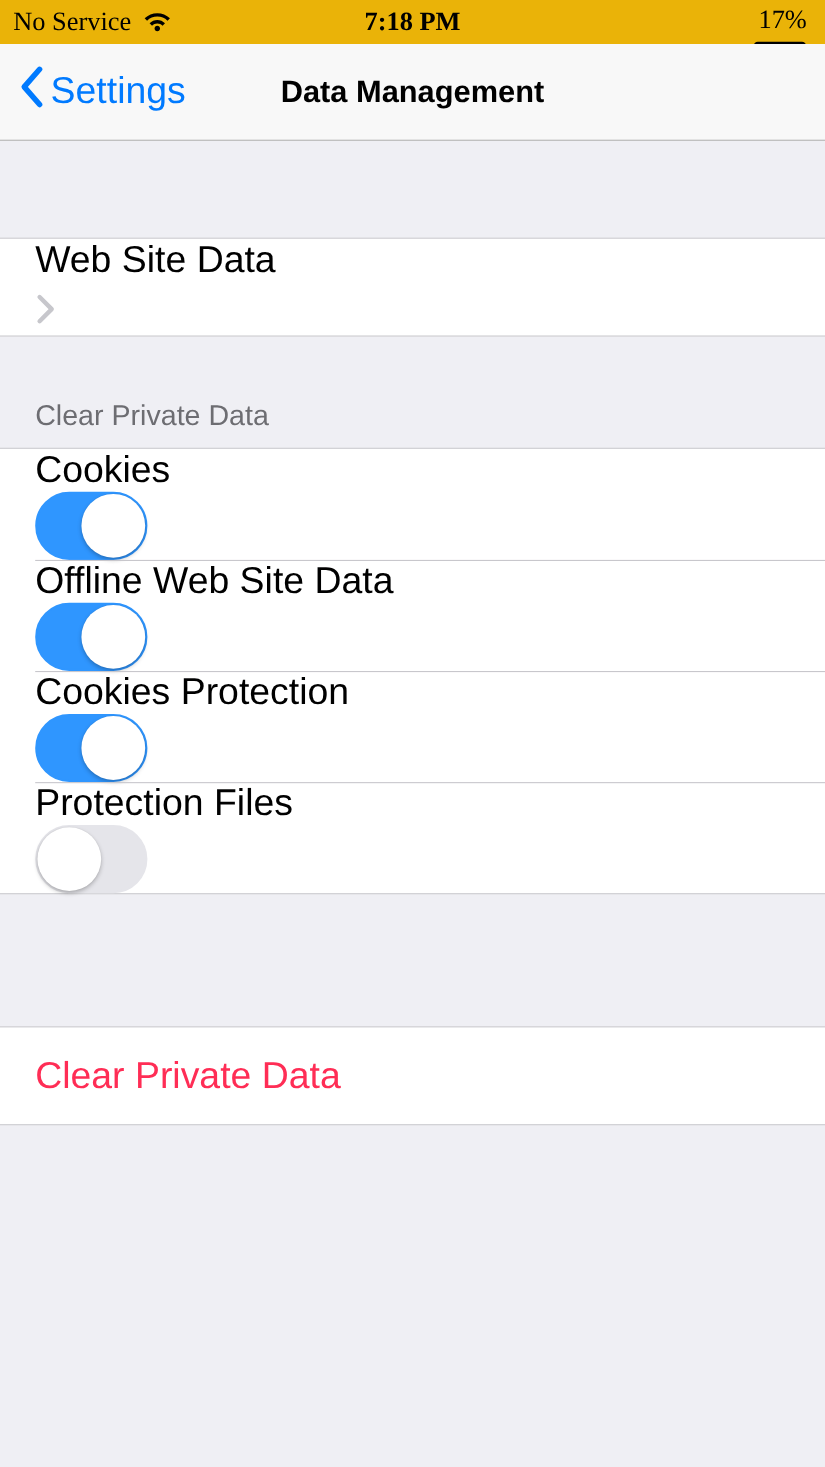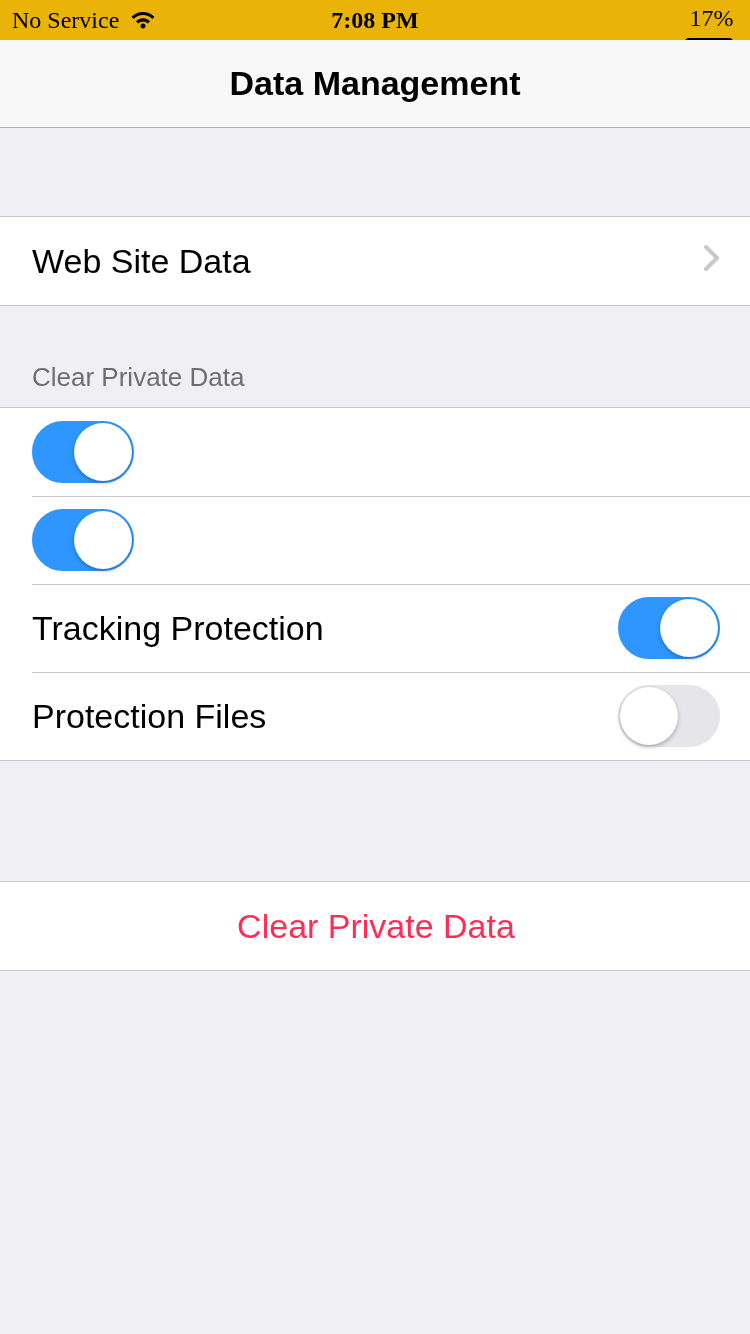--- a/index.html
+++ b/index.html
@@ -89,46 +89,46 @@
       display: flex;
       align-items: center;
       color: #007aff;
       font-size: 34px;
       gap: 6px;
     }
     .nav-title {
       position: absolute;
       left: 50%;
       transform: translateX(-50%);
-      font-size: 34px;
+      font-size: 28px;
       font-weight: 600;
     }
 
     
     .section-spacer {
       height: 88px;
     }
     .section-header {
       font-size: 26px;
       color: #6d6d72;
       padding: 56px 32px 14px;
     }
     .group {
       background: #fff;
       border-top: 1px solid #c8c7cc;
       border-bottom: 1px solid #c8c7cc;
     }
     .row {
       min-height: 88px;
       display: flex;
-      align-items: center;
       justify-content: space-between;
       padding: 0 30px 0 32px;
       position: relative;
       font-size: 34px;
+      flex-direction: column;
     }
     .row + .row::before {
       content: "";
       position: absolute;
       top: 0;
       left: 32px;
       right: 0;
       height: 1px;
       background: #c8c7cc;
     }
@@ -208,21 +208,21 @@
 
 <div class="status-bar">
   <div class="status-left">
     <span>No Service</span>
     <span class="wifi-icon">
       <svg width="28" height="22" viewBox="0 0 28 22">
           <path d="M14 19.5c1.4 0 2.5-1.1 2.5-2.5s-1.1-2.5-2.5-2.5-2.5 1.1-2.5 2.5 1.1 2.5 2.5 2.5zM7 12.2c1.9-1.9 4.4-3 7-3s5.1 1.1 7 3l-2.2 2.2c-1.3-1.3-3-2-4.8-2s-3.5.7-4.8 2L7 12.2zM2.5 7.7C5.6 4.6 9.7 3 14 3s8.4 1.6 11.5 4.7l-2.2 2.2C20.8 7.4 17.5 6.1 14 6.1s-6.8 1.3-9.3 3.8L2.5 7.7z" fill="#000"></path>
         </svg>
     </span>
   </div>
-  <div class="status-center">7:08 PM</div>
+  <div class="status-center">7:18 PM</div>
   <div class="status-right">
     <span class="moon-icon">
       <svg width="20" height="20" viewBox="0 0 20 20">
           <path d="M14 13.5c-4.1 0-7.5-3.4-7.5-7.5 0-1.2.3-2.3.8-3.3C4.2 3.9 2 6.9 2 10.5 2 15.2 5.8 19 10.5 19c3.6 0 6.6-2.2 7.8-5.3-1 .5-2.1.8-3.3.8-.3 0-1 0-1 0z" fill="none" stroke="#000" stroke-width="1.5"></path>
         </svg>
     </span>
     <span class="lock-icon">
       <svg width="22" height="22" viewBox="0 0 22 22">
           <circle cx="11" cy="11" r="9" fill="none" stroke="#000" stroke-width="2"></circle>
           <path d="M8 10V8.5C8 7 9.3 6 11 6s3 1 3 2.5V10h.5v5h-7v-5H8zm2 0h2V8.5c0-.6-.4-1-1-1s-1 .4-1 1V10z" fill="#000"></path>
@@ -237,49 +237,59 @@
     </span>
     <span class="bolt-icon">
       <svg width="14" height="24" viewBox="0 0 14 24">
           <path d="M8 0L1 14h5l-1 10 8-14H8l0-10z" fill="#000"></path>
         </svg>
     </span>
   </div>
 </div>
 
 <div class="nav-bar">
+  <div class="back-button">
+    <span>
+      <svg width="24" height="40" viewBox="0 0 24 40">
+          <path d="M20 4L6 20l14 16" fill="none" stroke="#007aff" stroke-width="5" stroke-linecap="round" stroke-linejoin="round"></path>
+        </svg>
+    </span>
+    <span>Settings</span>
+  </div>
   <div class="nav-title">Data Management</div>
 </div>
 
 <div class="section-spacer"></div>
 <div class="group">
   <div class="row">
     <span class="row-label">Web Site Data</span>
     <span class="chevron">
       <svg width="18" height="30" viewBox="0 0 18 30">
           <path d="M4 4l11 11L4 26" fill="none" stroke="#c7c7cc" stroke-width="4" stroke-linecap="round" stroke-linejoin="round"></path>
         </svg>
     </span>
   </div>
 </div>
 
 <div class="section-header">Clear Private Data</div>
 <div class="group">
   <div class="row">
+    <span class="row-label">Cookies</span>
     <div class="switch on">
         <div class="switch-knob"></div>
       </div>
   </div>
   <div class="row">
+    <span class="row-label">Offline Web Site Data</span>
     <div class="switch on">
         <div class="switch-knob"></div>
       </div>
   </div>
   <div class="row">
-    <span class="row-label">Tracking Protection</span>
+    <span class="row-label">Cookies Protection</span>
     <div class="switch on">
         <div class="switch-knob"></div>
       </div>
   </div>
   <div class="row">
     <span class="row-label">Protection Files</span>
     <div class="switch">
         <div class="switch-knob"></div>
       </div>
   </div>

